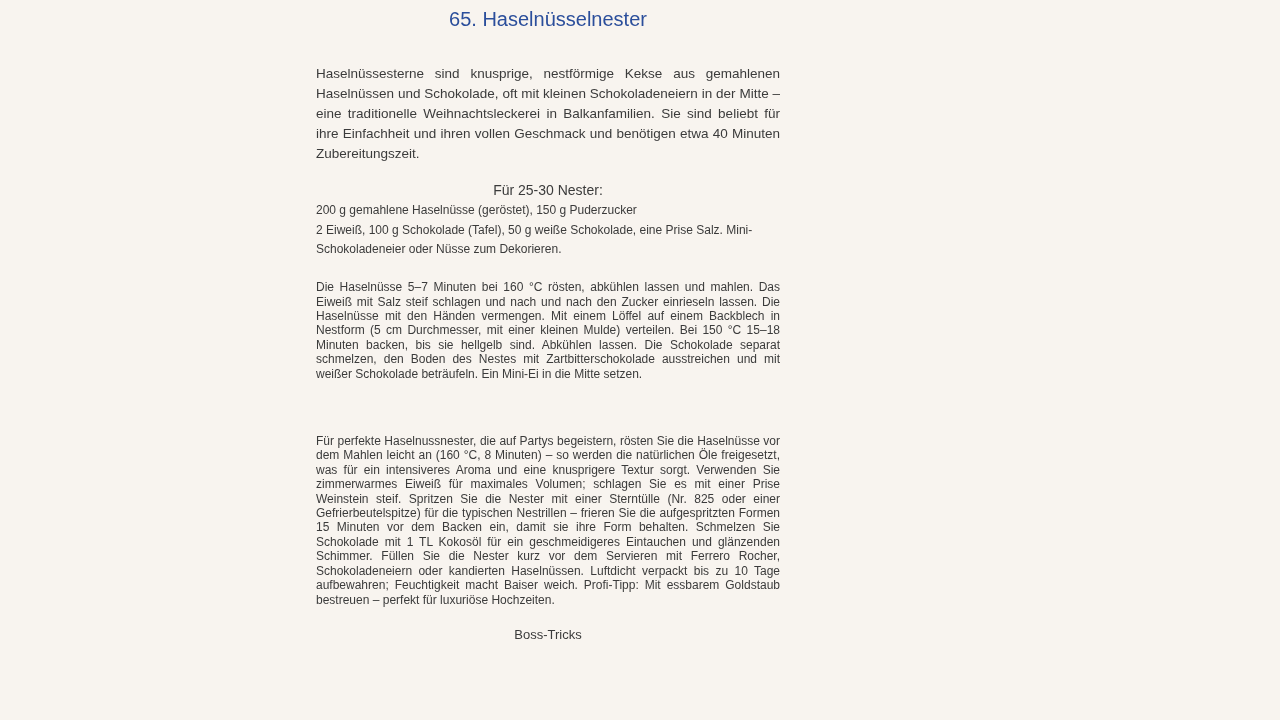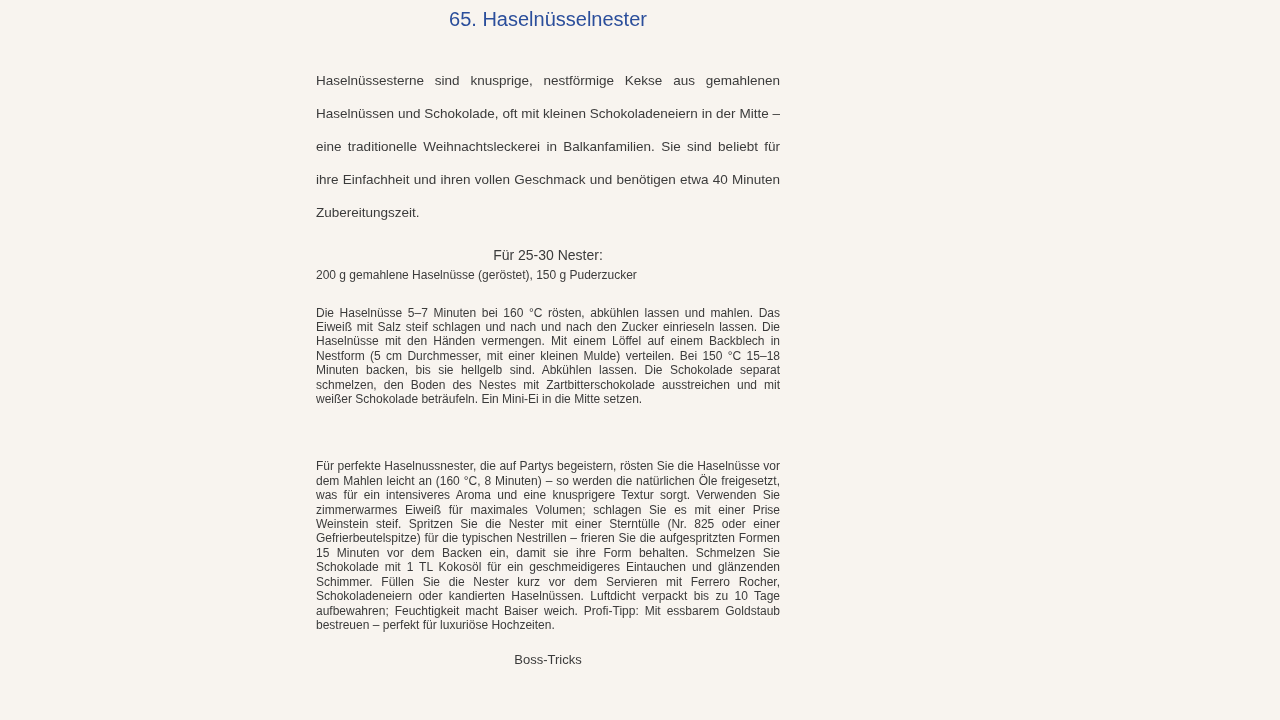--- a/index.html
+++ b/index.html
@@ -29,21 +29,21 @@
     padding-top: 7px;
     font-size: 20px;
     line-height: 24px;
     font-weight: 400;
     text-align: center;
     color: var(--title);
   }
   .intro {
     margin-top: 33px;
     font-size: 13.5px;
-    line-height: 33px;
+    line-height: 20px;
     text-align: justify;
     text-justify: inter-word;
   }
   .heading {
     font-size: 13px;
     line-height: 16px;
     text-align: center;
     font-weight: 400;
   }
   .section-zutaten { margin-top: 16px; }
@@ -75,20 +75,21 @@
 <div class="canvas">
   <div class="page">
 
     <h1 class="title">65. Haselnüsselnester</h1>
 
     <p class="intro">Haselnüssesterne sind knusprige, nestförmige Kekse aus gemahlenen Haselnüssen und Schokolade, oft mit kleinen Schokoladeneiern in der Mitte – eine traditionelle Weihnachtsleckerei in Balkanfamilien. Sie sind beliebt für ihre Einfachheit und ihren vollen Geschmack und benötigen etwa 40 Minuten Zubereitungszeit.</p>
 
     <div class="section-zutaten">
       <div class="serving">Für 25-30 Nester:</div>
       <div class="ing-line">200 g gemahlene Haselnüsse (geröstet), 150 g Puderzucker</div>
+      <div class="ing-line">2 Eiweiß, 100 g Schokolade (Tafel), 50 g weiße Schokolade, eine Prise Salz. Mini-Schokoladeneier oder Nüsse zum Dekorieren.</div>
     </div>
 
     <div class="section-vorbereitung">
       <p class="body-text">Die Haselnüsse 5–7 Minuten bei 160 °C rösten, abkühlen lassen und mahlen. Das Eiweiß mit Salz steif schlagen und nach und nach den Zucker einrieseln lassen. Die Haselnüsse mit den Händen vermengen. Mit einem Löffel auf einem Backblech in Nestform (5 cm Durchmesser, mit einer kleinen Mulde) verteilen. Bei 150 °C 15–18 Minuten backen, bis sie hellgelb sind. Abkühlen lassen. Die Schokolade separat schmelzen, den Boden des Nestes mit Zartbitterschokolade ausstreichen und mit weißer Schokolade beträufeln. Ein Mini-Ei in die Mitte setzen.</p>
     </div>
 
     <div class="section-tipps">
       <p class="body-text">Für perfekte Haselnussnester, die auf Partys begeistern, rösten Sie die Haselnüsse vor dem Mahlen leicht an (160 °C, 8 Minuten) – so werden die natürlichen Öle freigesetzt, was für ein intensiveres Aroma und eine knusprigere Textur sorgt. Verwenden Sie zimmerwarmes Eiweiß für maximales Volumen; schlagen Sie es mit einer Prise Weinstein steif. Spritzen Sie die Nester mit einer Sterntülle (Nr. 825 oder einer Gefrierbeutelspitze) für die typischen Nestrillen – frieren Sie die aufgespritzten Formen 15 Minuten vor dem Backen ein, damit sie ihre Form behalten. Schmelzen Sie Schokolade mit 1 TL Kokosöl für ein geschmeidigeres Eintauchen und glänzenden Schimmer. Füllen Sie die Nester kurz vor dem Servieren mit Ferrero Rocher, Schokoladeneiern oder kandierten Haselnüssen. Luftdicht verpackt bis zu 10 Tage aufbewahren; Feuchtigkeit macht Baiser weich. Profi-Tipp: Mit essbarem Goldstaub bestreuen – perfekt für luxuriöse Hochzeiten.</p>
     </div>
 

